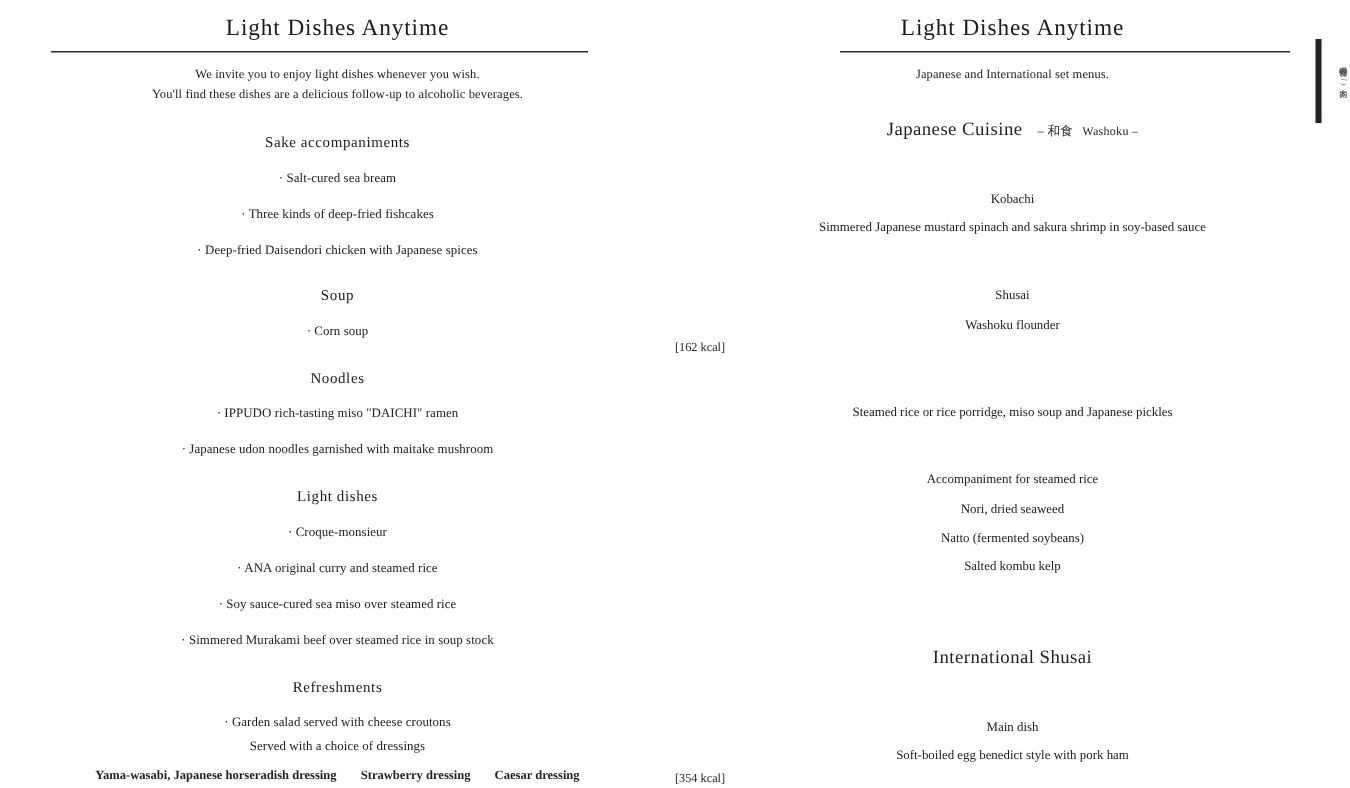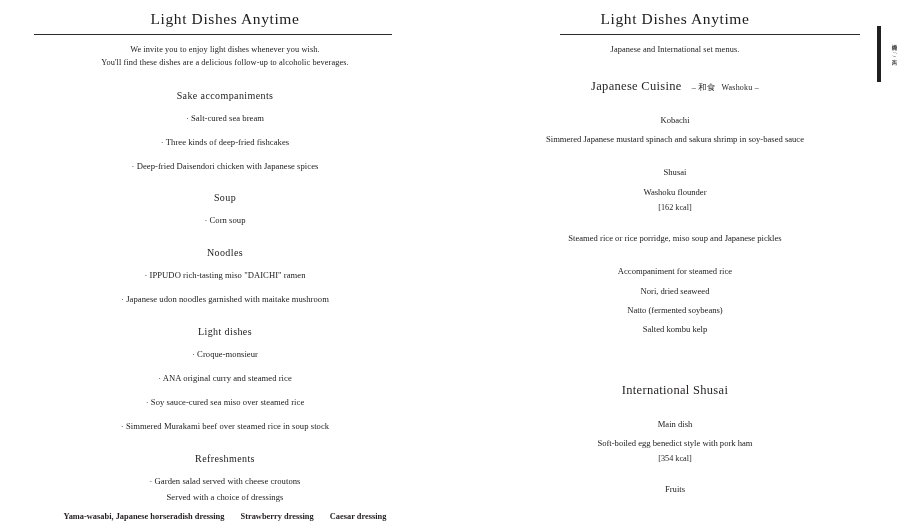--- a/index.html
+++ b/index.html
@@ -85,25 +85,24 @@
     letter-spacing: 0.2px;
     margin-left: 6px;
   }
   .r-item {
     text-align: center;
     font-size: 8.6px;
     line-height: 1.55;
     color: #232020;
   }
   .gap-6  { margin-top: 6px; }
-  .gap-26 { margin-top: 20px; }
+  .gap-26 { margin-top: 32px; }
   .gap-46 { margin-top: 46px; }
 
   .kcal {
-    text-align: center;
     font-size: 8.2px;
     margin-top: 4px;
   }
 
   .dressing-row {
     text-align: center;
     font-size: 8.4px;
     margin-top: 9px;
     font-weight: bold;
   }

